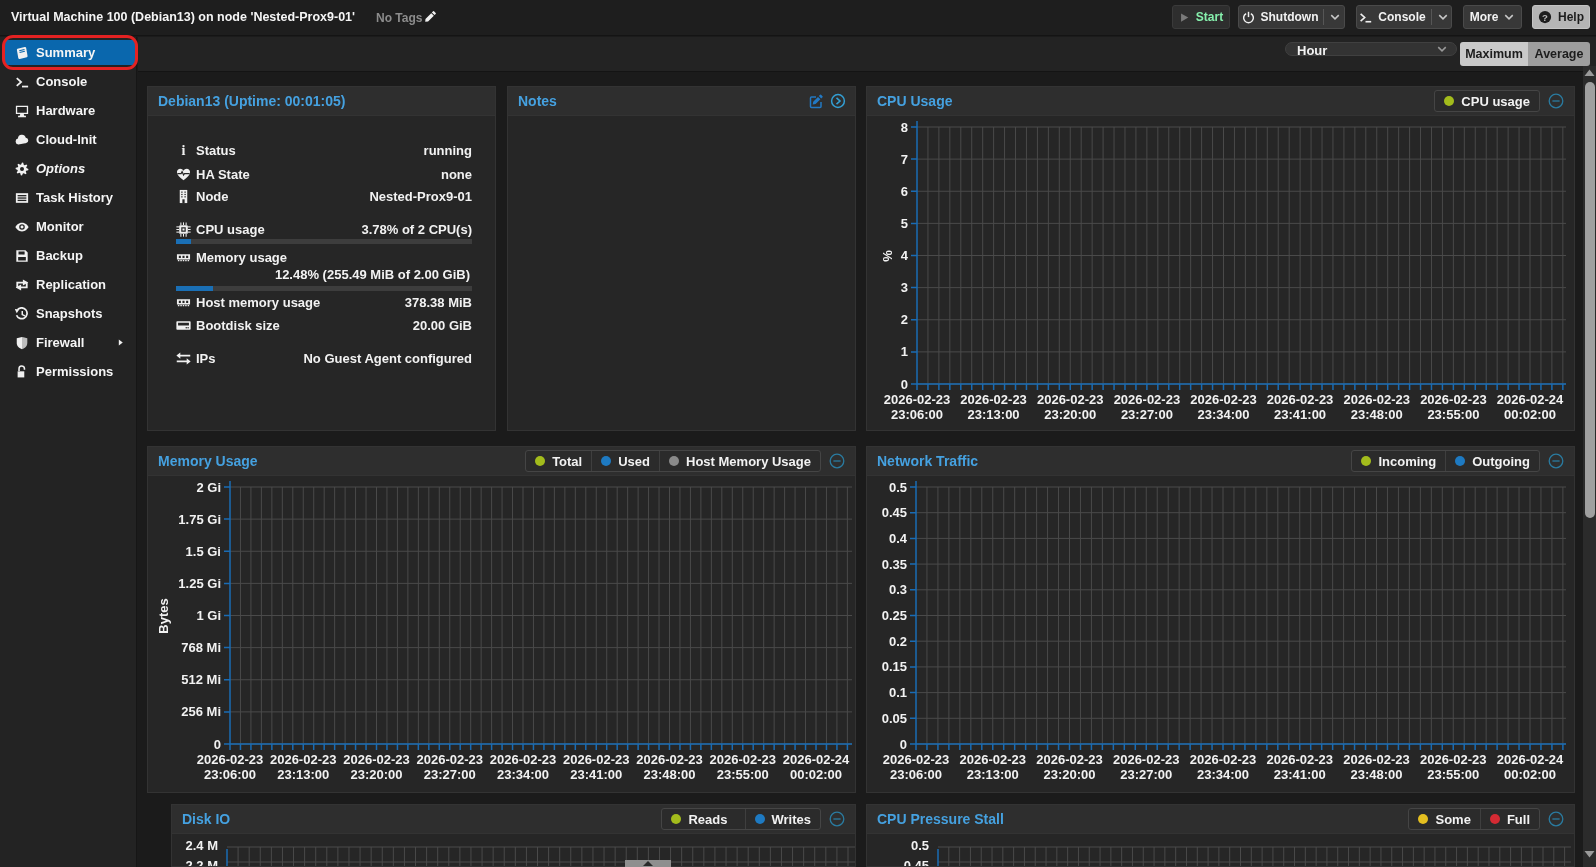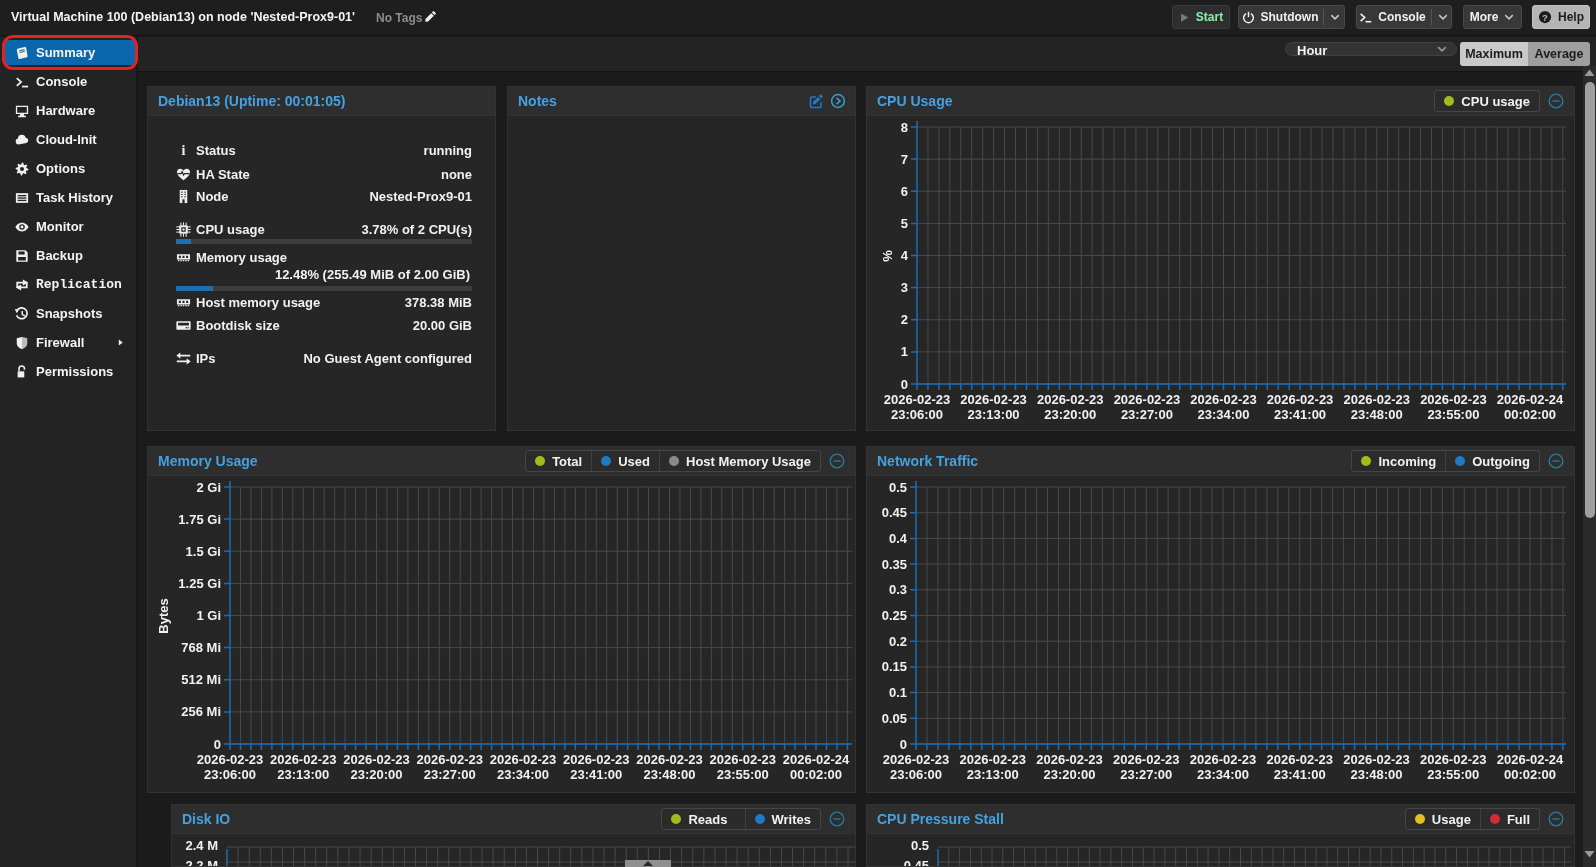--- a/index.html
+++ b/index.html
@@ -97,21 +97,21 @@
     </div>
     <span class="b" style="font-size:13px;color:#f5f5f5;margin-left:6px;">Cloud-Init</span>
   </div>
 <div class="abs" style="left:0px;top:156px;width:137px;height:25px;display:flex;align-items:center;">
     <div style="margin-left:14px;width:16px;display:flex;justify-content:center;">
       <svg width="14" height="14" viewBox="0 0 16 16" style="">
         <polygon points="8.00,0.70 9.42,0.84 9.99,3.20 10.89,3.68 13.16,2.84 14.07,3.94 12.80,6.01 13.10,6.99 15.30,8.00 15.16,9.42 12.80,9.99 12.32,10.89 13.16,13.16 12.06,14.07 9.99,12.80 9.01,13.10 8.00,15.30 6.58,15.16 6.01,12.80 5.11,12.32 2.84,13.16 1.93,12.06 3.20,9.99 2.90,9.01 0.70,8.00 0.84,6.58 3.20,6.01 3.68,5.11 2.84,2.84 3.94,1.93 6.01,3.20 6.99,2.90" fill="#f0f0f0"></polygon>
         <circle cx="8" cy="8" r="2.3" fill="#232323"></circle>
       </svg>
     </div>
-    <span class="b" style="font-size:13px;color:#f5f5f5;margin-left:6px;">Options</span>
+    <span class="b" style="font-size:13px;color:#f5f5f5;margin-left:6px;font-style:italic;">Options</span>
   </div>
 <div class="abs" style="left:0px;top:185px;width:137px;height:25px;display:flex;align-items:center;">
     <div style="margin-left:14px;width:16px;display:flex;justify-content:center;">
       <svg width="14" height="14" viewBox="0 0 16 16" style="">
         <path fill="#f0f0f0" d="M1 2.5 h14 v11 H1Z"></path>
         <g fill="#232323">
           <rect x="3" y="4.6" width="10" height="1.5"></rect>
           <rect x="3" y="7.3" width="10" height="1.5"></rect>
           <rect x="3" y="10" width="10" height="1.5"></rect>
         </g>
@@ -137,21 +137,21 @@
     </div>
     <span class="b" style="font-size:13px;color:#f5f5f5;margin-left:6px;">Backup</span>
   </div>
 <div class="abs" style="left:0px;top:272px;width:137px;height:25px;display:flex;align-items:center;">
     <div style="margin-left:14px;width:16px;display:flex;justify-content:center;">
       <svg width="14" height="14" viewBox="0 0 16 16" style="">
         <path fill="none" stroke="#f0f0f0" stroke-width="2.1" d="M2.6 11 V5.2 H9.5 M13.4 5 v5.8 H6.5"></path>
         <path fill="#f0f0f0" d="M9 1.8 L15.2 5.2 L9 8.6 Z M7 14.2 L0.8 10.8 L7 7.4Z"></path>
       </svg>
     </div>
-    <span class="b" style="font-size:13px;color:#f5f5f5;margin-left:6px;font-family:Liberation Mono, monospace;">Replication</span>
+    <span class="b" style="font-size:13px;color:#f5f5f5;margin-left:6px;">Replication</span>
   </div>
 <div class="abs" style="left:0px;top:301px;width:137px;height:25px;display:flex;align-items:center;">
     <div style="margin-left:14px;width:16px;display:flex;justify-content:center;">
       <svg width="14" height="14" viewBox="0 0 16 16" style="">
         <path fill="none" stroke="#f0f0f0" stroke-width="2" d="M2.8 3.2 A6.2 6.2 0 1 1 1.8 9.4"></path>
         <path fill="#f0f0f0" d="M-0.2 2.4 l5 .4 L2 7.2Z"></path>
         <path fill="none" stroke="#f0f0f0" stroke-width="1.7" d="M8.3 4.6 V8.7 L11.4 10.2"></path>
       </svg>
     </div>
     <span class="b" style="font-size:13px;color:#f5f5f5;margin-left:6px;">Snapshots</span>
@@ -539,21 +539,21 @@
       </svg>
 </div>
   </div>
 <div class="abs" style="left:866px;top:804px;width:709px;height:63px;">
     <div style="height:29px;background:#2e2e2e;border:1px solid #333333;border-bottom:0;display:flex;align-items:center;">
       <span class="b" style="font-size:14px;color:#45a1e0;margin-left:10px;">CPU Pressure Stall</span>
       <div style="margin-left:auto;margin-right:10px;display:flex;align-items:center;">
         <div style="display:flex;height:22px;background:#2b2b2b;border:1px solid #454545;border-radius:3px;align-items:stretch;">
           <div style="display:flex;align-items:center;padding:0 9px;">
             <span style="width:10px;height:10px;border-radius:50%;background:#e4bf20;margin-right:7px;"></span>
-            <span class="b" style="font-size:13px;color:#f2f2f2;">Usage</span>
+            <span class="b" style="font-size:13px;color:#f2f2f2;">Some</span>
           </div>
           <div style="display:flex;align-items:center;padding:0 9px;border-left:1px solid #3f3f3f;">
             <span style="width:10px;height:10px;border-radius:50%;background:#d42a33;margin-right:7px;"></span>
             <span class="b" style="font-size:13px;color:#f2f2f2;">Full</span>
           </div>
         </div>
         <svg width="16" height="16" viewBox="0 0 16 16" style="margin-left:8px;">
           <circle cx="8" cy="8" r="6.8" fill="none" stroke="#2a7ba0" stroke-width="1.3"></circle>
           <line x1="4.4" y1="8" x2="11.6" y2="8" stroke="#2a7ba0" stroke-width="1.3"></line>
         </svg>

